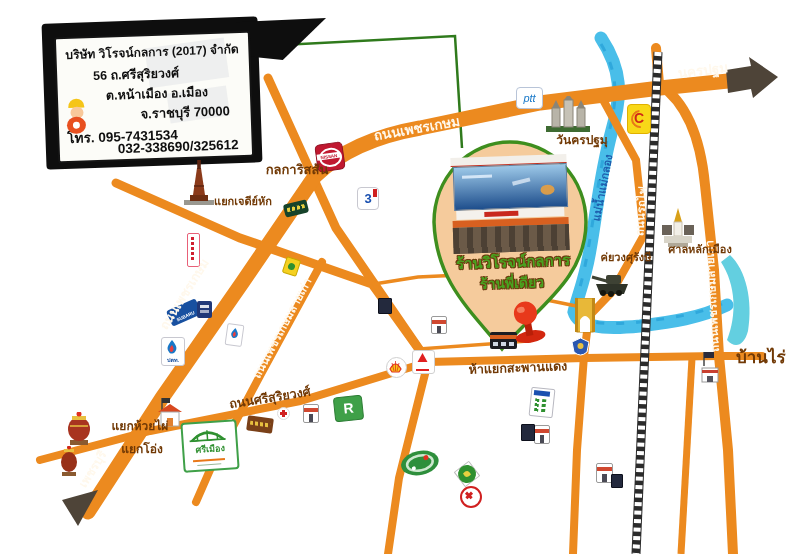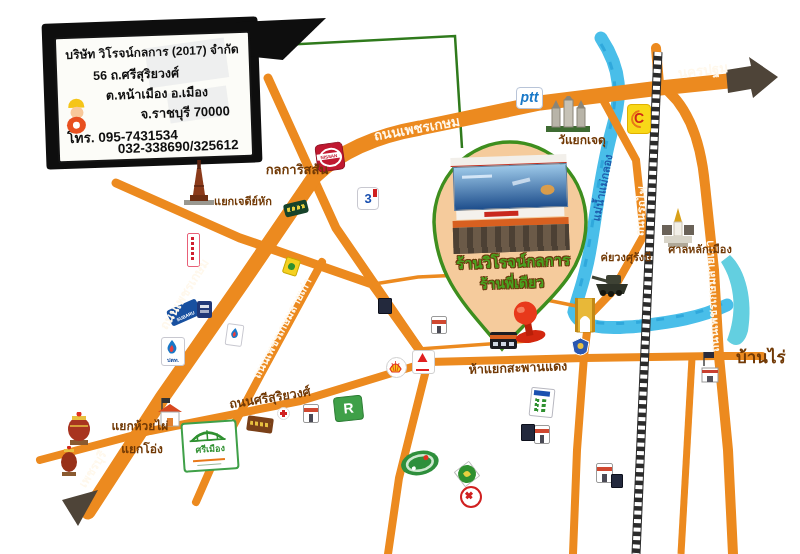--- a/index.html
+++ b/index.html
@@ -230,21 +230,21 @@
       </svg>
     <div style="position:absolute;left:0;bottom:1px;width:100%;font-size:5.5px;color:#1850A0;font-weight:bold;text-align:center;">ปตท.</div>
   </div>
   <div class="ic" style="left:226px;top:324px;width:15px;height:20px;background:#fff;border:1px solid #c8c8d0;border-radius:2px;transform:rotate(8deg);">
     <svg width="9" height="11" style="position:absolute;left:3px;top:3px;">
         <path d="M4.5,0 C7.5,4 9,6 6.8,9 C5.3,10.5 3,10.5 2.2,9 C0,6 1.5,4 4.5,0 Z" fill="#1878C8"></path>
         <path d="M4.5,3.5 C6,5.8 6,7.3 4.9,8.4 C4.1,9.1 3.4,8.8 3,8 C2.3,6.6 3,5 4.5,3.5 Z" fill="#E84040"></path>
       </svg>
   </div>
   <div class="ic" style="left:516px;top:87px;width:25px;height:20px;background:#fff;border:1.5px solid #b8c4d8;border-radius:4px;text-align:center;">
-    <span style="font-size:14px;font-weight:bold;font-style:italic;color:#1878C8;line-height:18px;text-align:right;">ptt</span>
+    <span style="font-size:11px;font-weight:normal;font-style:italic;color:#1878C8;line-height:18px;text-align:right;">ptt</span>
   </div>
   <div class="ic" style="left:627px;top:104px;width:22px;height:28px;background:#F8D818;border:1.5px solid #E0B000;border-radius:4px;text-align:center;">
     <span style="font-size:14px;font-weight:bold;color:#D02818;line-height:26px;">C</span>
     <div style="position:absolute;left:3px;top:5px;width:14px;height:14px;border:2px solid #E87818;border-radius:50%;border-top-color:transparent;border-right-color:transparent;transform:rotate(40deg);"></div>
   </div>
   <div class="ic" style="left:386px;top:357px;width:19px;height:19px;background:#fff;border:1px solid #d0d0d0;border-radius:50%;">
     <svg width="17" height="17" style="position:absolute;left:0;top:0;">
         <path d="M3,11 Q8.5,1 14,11 L12,14 L5,14 Z" fill="#F7C918" stroke="#E03020" stroke-width="1.2"></path>
         <line x1="8.5" y1="3" x2="8.5" y2="13" stroke="#E03020" stroke-width="0.8"></line>
         <line x1="5" y1="5" x2="7" y2="13" stroke="#E03020" stroke-width="0.8"></line>
@@ -337,18 +337,18 @@
   <div class="lbl w" style="left:601px;top:205px;width:80px;font-size:11.5px;transform:rotate(-86deg);">ถนนรถไฟ</div>
   <div class="lbl" style="left:195px;top:392px;width:150px;font-size:12.5px;transform:rotate(-9deg);">ถนนศรีสุริยวงศ์</div>
 
   <div class="lbl" style="left:252px;top:163px;width:90px;font-size:13px;">กลการิสสัน</div>
   <div class="lbl" style="left:188px;top:196px;width:110px;font-size:11px;">แยกเจดีย์หัก</div>
   <div class="lbl" style="left:100px;top:420px;width:80px;font-size:12px;">แยกห้วยไผ่</div>
   <div class="lbl" style="left:112px;top:443px;width:60px;font-size:12px;">แยกโอ่ง</div>
   <div class="lbl" style="left:448px;top:362px;width:140px;font-size:12.5px;transform:rotate(-2deg);">ห้าแยกสะพานแดง</div>
   <div class="lbl" style="left:736px;top:349px;width:60px;font-size:17px;text-align:left;">บ้านไร่</div>
 
-  <div class="lbl" style="left:542px;top:134px;width:80px;font-size:12px;">วัแยกเจดุ</div>
+  <div class="lbl" style="left:542px;top:134px;width:80px;font-size:12px;">วันครปฐมุ</div>
   <div class="lbl" style="left:660px;top:244px;width:80px;font-size:11px;">ศาลหลักเมือง</div>
   <div class="lbl" style="left:586px;top:252px;width:80px;font-size:11px;">ค่ยวงศุรังษี</div>
   <div class="lbl" style="left:548px;top:182px;width:110px;font-size:11px;color:#1E5FAE;transform:rotate(-79deg);">แม่น้ำแม่กลอง</div>
 
 </div>
 
 </body></html>

